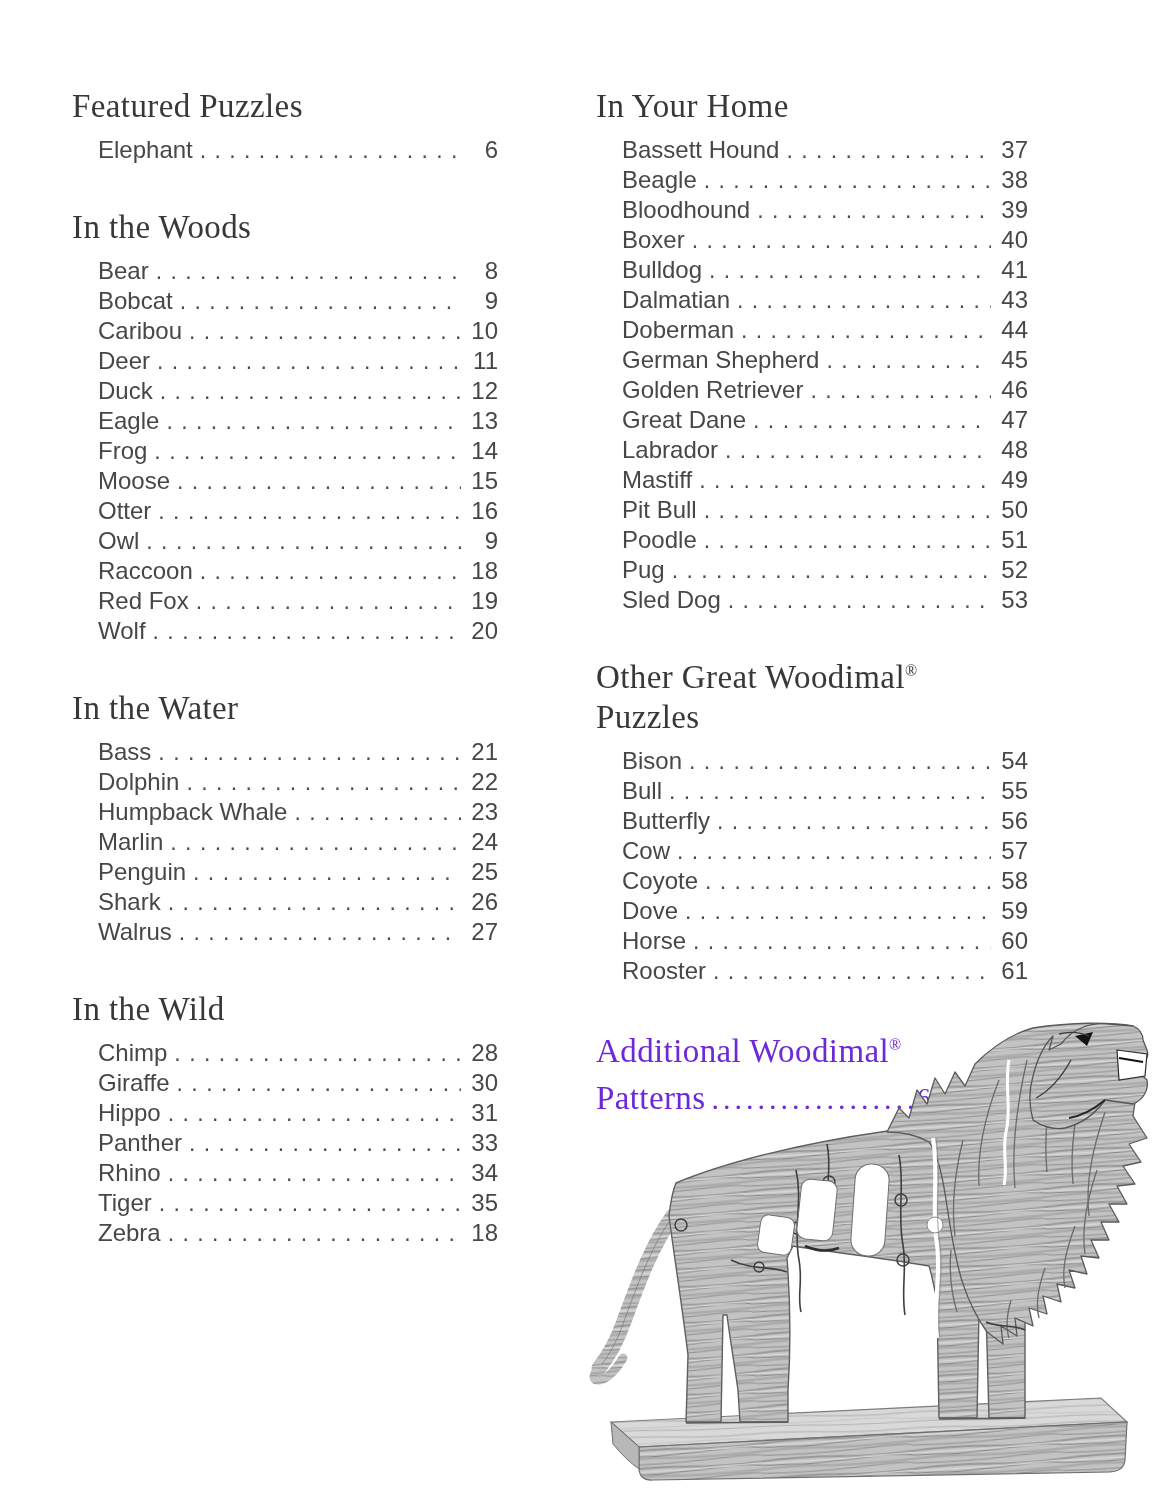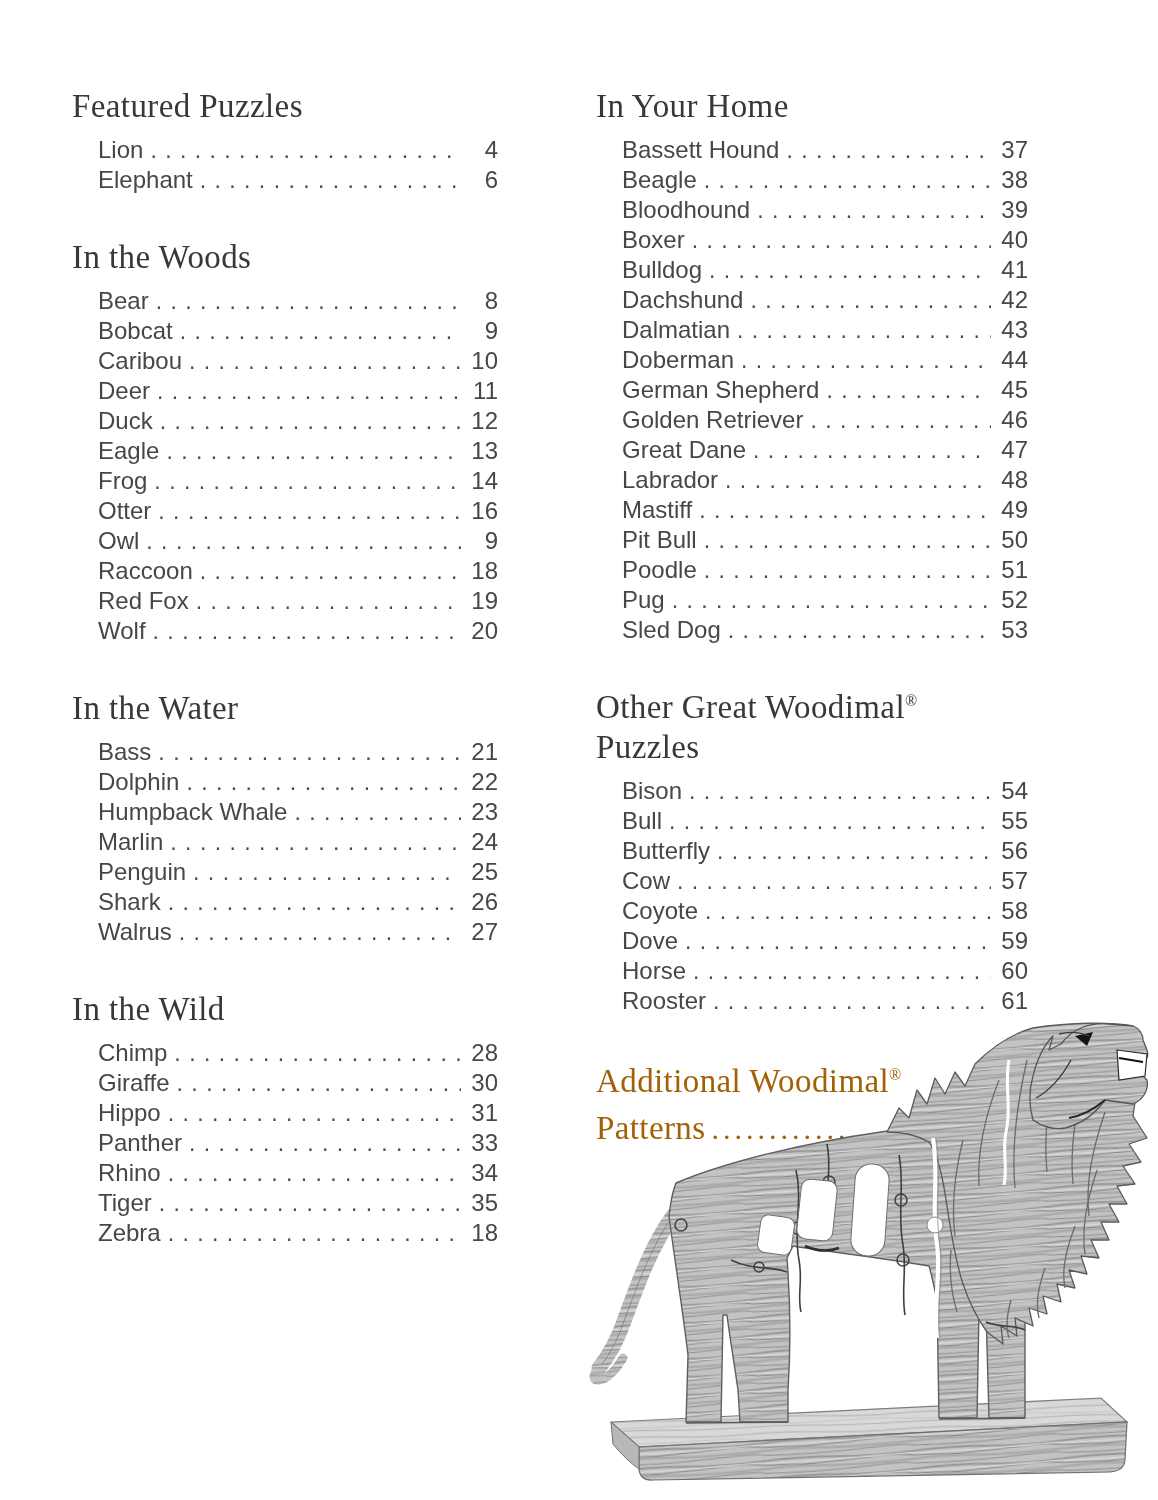--- a/index.html
+++ b/index.html
@@ -56,21 +56,21 @@
   .entry .pagenum {
     min-width: 32px;
     text-align: right;
     white-space: nowrap;
   }
 
   
   .additional {
     width: 348px;
     font-family: "Liberation Serif", serif;
-    color: #a16207;
+    color: #6d28d9;
   }
   .additional .line1 {
     font-size: 33px;
     line-height: 46px;
     letter-spacing: 0.4px;
   }
   .additional .line1 .reg { font-size: 16px; vertical-align: super; line-height: 0; }
   .additional .line2 {
     display: flex;
     align-items: flex-start;
@@ -108,25 +108,20 @@
 <body>
 
 <div class="page">
 
   <div class="col col-left">
 
     <section class="toc-section">
       <h2 class="toc-heading">Featured Puzzles</h2>
       <div class="entries">
 
-          <div class="entry">
-            <span class="label">Lion</span>
-            <span class="leader"></span>
-            <span class="pagenum">4</span>
-          </div>
 
           <div class="entry">
             <span class="label">Elephant</span>
             <span class="leader"></span>
             <span class="pagenum">6</span>
           </div>
         </div>
     </section>
 
     <section class="toc-section">
@@ -168,20 +163,25 @@
             <span class="leader"></span>
             <span class="pagenum">13</span>
           </div>
 
           <div class="entry">
             <span class="label">Frog</span>
             <span class="leader"></span>
             <span class="pagenum">14</span>
           </div>
 
+          <div class="entry">
+            <span class="label">Moose</span>
+            <span class="leader"></span>
+            <span class="pagenum">15</span>
+          </div>
 
           <div class="entry">
             <span class="label">Otter</span>
             <span class="leader"></span>
             <span class="pagenum">16</span>
           </div>
 
           <div class="entry">
             <span class="label">Owl</span>
             <span class="leader"></span>
@@ -337,25 +337,20 @@
             <span class="leader"></span>
             <span class="pagenum">40</span>
           </div>
 
           <div class="entry">
             <span class="label">Bulldog</span>
             <span class="leader"></span>
             <span class="pagenum">41</span>
           </div>
 
-          <div class="entry">
-            <span class="label">Dachshund</span>
-            <span class="leader"></span>
-            <span class="pagenum">42</span>
-          </div>
 
           <div class="entry">
             <span class="label">Dalmatian</span>
             <span class="leader"></span>
             <span class="pagenum">43</span>
           </div>
 
           <div class="entry">
             <span class="label">Doberman</span>
             <span class="leader"></span>

